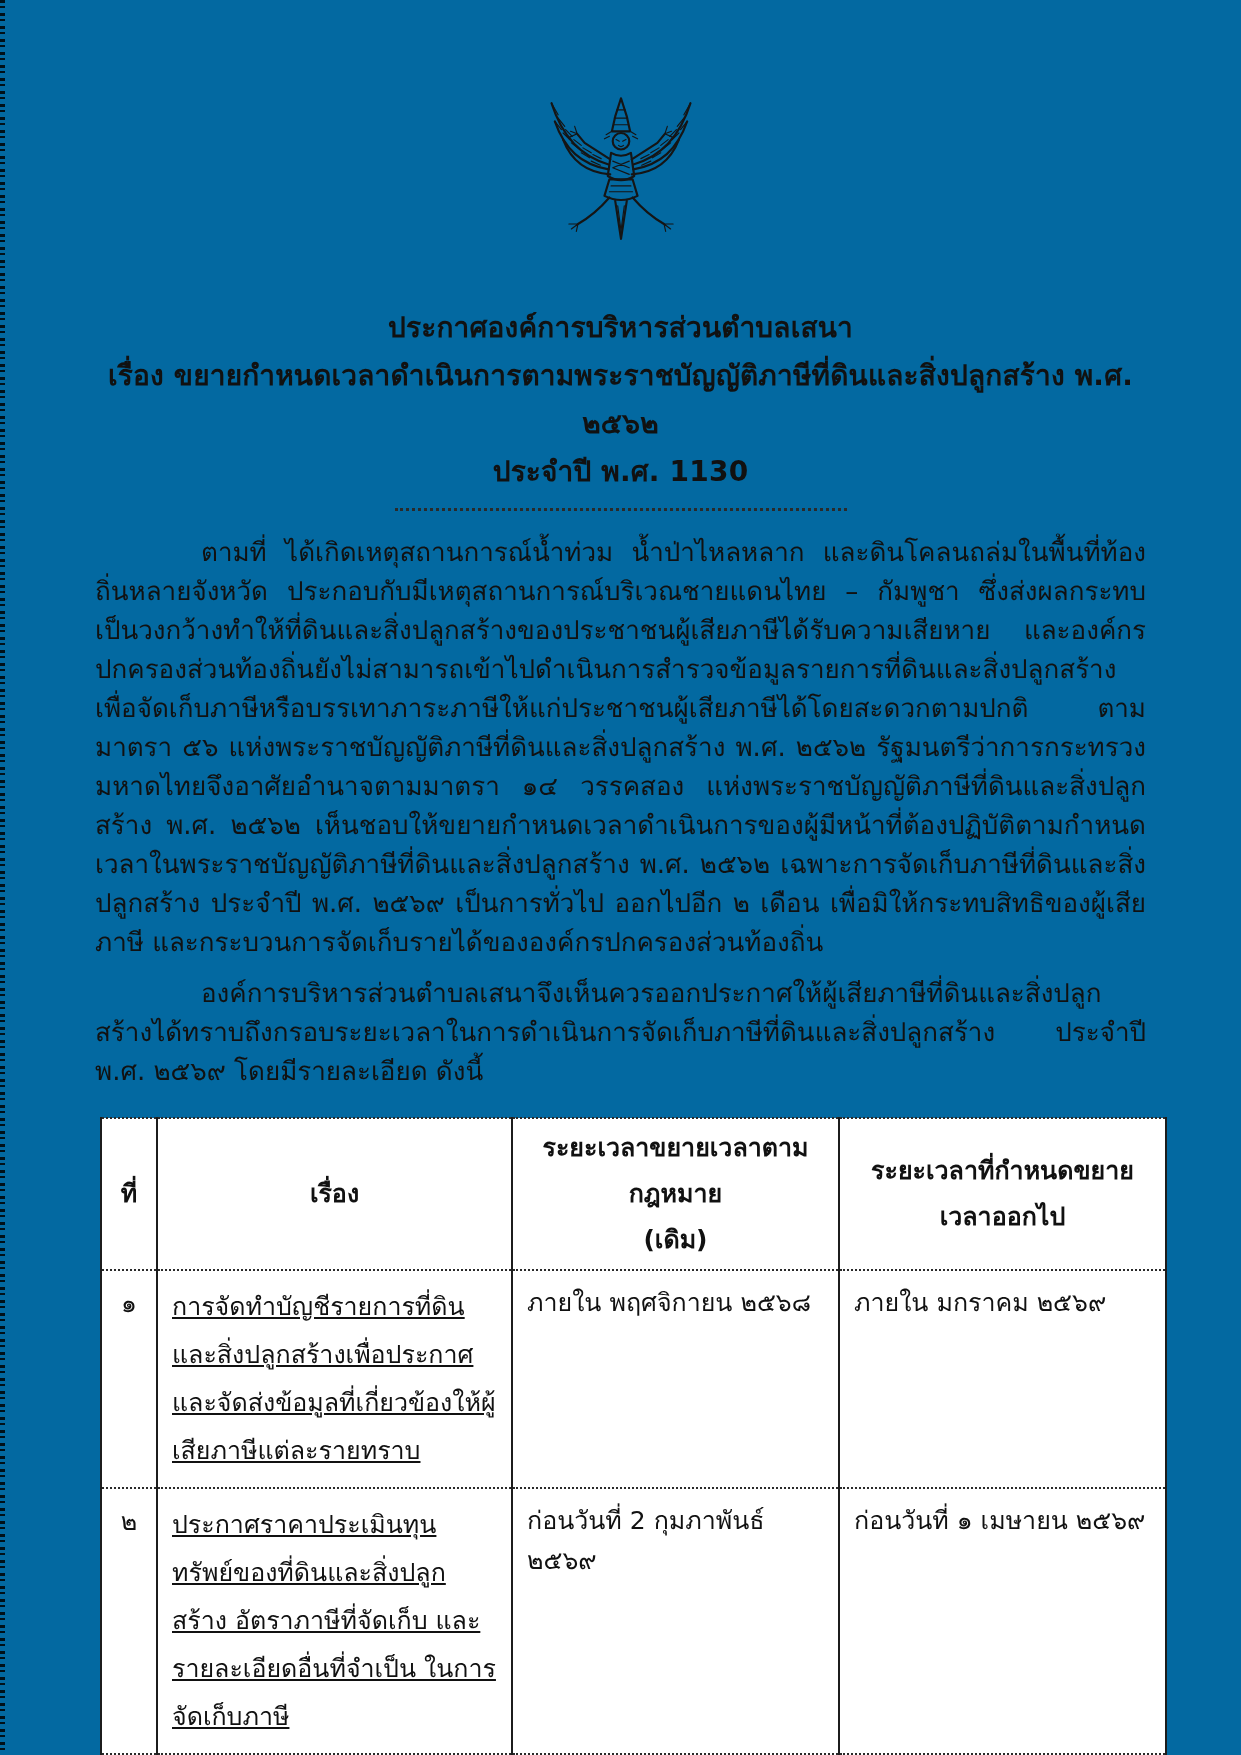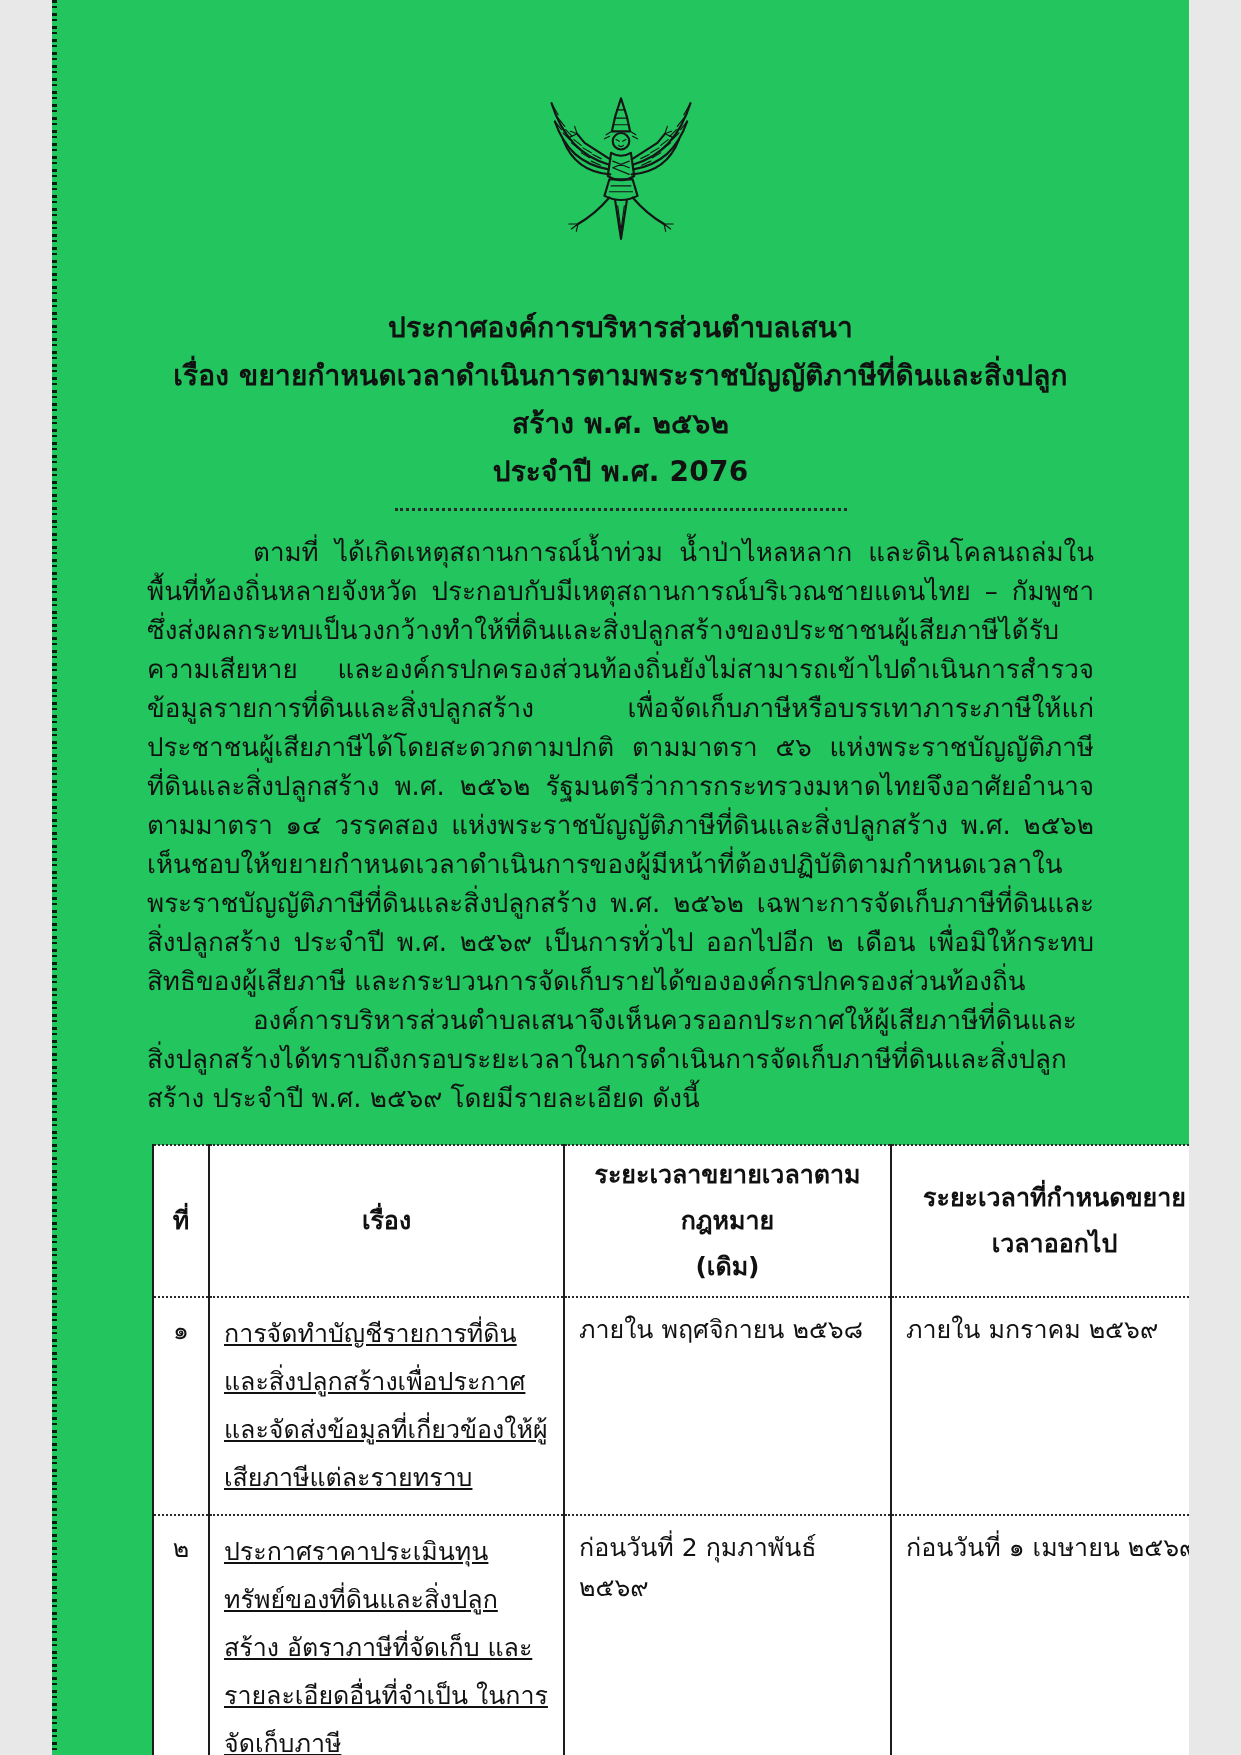--- a/index.html
+++ b/index.html
@@ -2,24 +2,24 @@
 <html><head>
 <meta charset="utf-8">
 <style>
   html, body {
     margin: 0;
     padding: 0;
     background: #e8e8e8;
   }
   .page {
     position: relative;
-    width: 1137px;
+    width: 1241px;
     height: 1755px;
     margin: 0 auto;
-    background: #22c55e;
+    background: #0369a1;
     font-family: "DejaVu Sans", "Liberation Sans", sans-serif;
     color: #111111;
     overflow: hidden;
   }
   
   .scan-strip {
     position: absolute;
     left: 0; top: 0;
     width: 5px; height: 100%;
     background: repeating-linear-gradient(180deg,
@@ -57,21 +57,21 @@
   }
   .body-text { margin-top: 22px; }
   .para {
     font-size: 26px;
     line-height: 39px;
     text-align: justify;
     text-indent: 106px;
     margin: 0;
     word-break: normal;
   }
-  .para + .para { margin-top: 0; }
+  .para + .para { margin-top: 12px; }
 
   table.schedule {
     border-collapse: collapse;
     margin: 26px 0 0 5px;
     width: 1065px;
     table-layout: fixed;
   }
   table.schedule th, table.schedule td {
     border-left: 2px solid #1c1c1c;
     border-right: 2px solid #1c1c1c;
@@ -149,21 +149,21 @@
         <path class="g-line" d="M96,126 C84,140 72,150 58,158"></path>
         <path class="g-thin" d="M58,158 l-11,0 M58,158 l-8,6 M58,158 l-2,9"></path>
         <path class="g-line" d="M124,126 C136,140 148,150 162,158"></path>
         <path class="g-thin" d="M162,158 l11,0 M162,158 l8,6 M162,158 l2,9"></path>
       </svg>
     </div>
 
     <div class="titles">
       <div class="title-line">ประกาศองค์การบริหารส่วนตำบลเสนา</div>
       <div class="title-line">เรื่อง ขยายกำหนดเวลาดำเนินการตามพระราชบัญญัติภาษีที่ดินและสิ่งปลูกสร้าง พ.ศ. ๒๕๖๒</div>
-      <div class="title-line">ประจำปี พ.ศ. 2076</div>
+      <div class="title-line">ประจำปี พ.ศ. 1130</div>
       <div class="dotted-divider"></div>
     </div>
 
     <div class="body-text">
       <p class="para">ตามที่ ได้เกิดเหตุสถานการณ์น้ำท่วม น้ำป่าไหลหลาก และดินโคลนถล่มในพื้นที่ท้องถิ่นหลายจังหวัด ประกอบกับมีเหตุสถานการณ์บริเวณชายแดนไทย – กัมพูชา ซึ่งส่งผลกระทบเป็นวงกว้างทำให้ที่ดินและสิ่งปลูกสร้างของประชาชนผู้เสียภาษีได้รับความเสียหาย และองค์กรปกครองส่วนท้องถิ่นยังไม่สามารถเข้าไปดำเนินการสำรวจข้อมูลรายการที่ดินและสิ่งปลูกสร้าง เพื่อจัดเก็บภาษีหรือบรรเทาภาระภาษีให้แก่ประชาชนผู้เสียภาษีได้โดยสะดวกตามปกติ ตามมาตรา ๕๖ แห่งพระราชบัญญัติภาษีที่ดินและสิ่งปลูกสร้าง พ.ศ. ๒๕๖๒ รัฐมนตรีว่าการกระทรวงมหาดไทยจึงอาศัยอำนาจตามมาตรา ๑๔ วรรคสอง แห่งพระราชบัญญัติภาษีที่ดินและสิ่งปลูกสร้าง พ.ศ. ๒๕๖๒ เห็นชอบให้ขยายกำหนดเวลาดำเนินการของผู้มีหน้าที่ต้องปฏิบัติตามกำหนดเวลาในพระราชบัญญัติภาษีที่ดินและสิ่งปลูกสร้าง พ.ศ. ๒๕๖๒ เฉพาะการจัดเก็บภาษีที่ดินและสิ่งปลูกสร้าง ประจำปี พ.ศ. ๒๕๖๙ เป็นการทั่วไป ออกไปอีก ๒ เดือน เพื่อมิให้กระทบสิทธิของผู้เสียภาษี และกระบวนการจัดเก็บรายได้ขององค์กรปกครองส่วนท้องถิ่น</p>
       <p class="para">องค์การบริหารส่วนตำบลเสนาจึงเห็นควรออกประกาศให้ผู้เสียภาษีที่ดินและสิ่งปลูกสร้างได้ทราบถึงกรอบระยะเวลาในการดำเนินการจัดเก็บภาษีที่ดินและสิ่งปลูกสร้าง ประจำปี พ.ศ. ๒๕๖๙ โดยมีรายละเอียด ดังนี้</p>
     </div>
 
     <table class="schedule">
       <colgroup>

